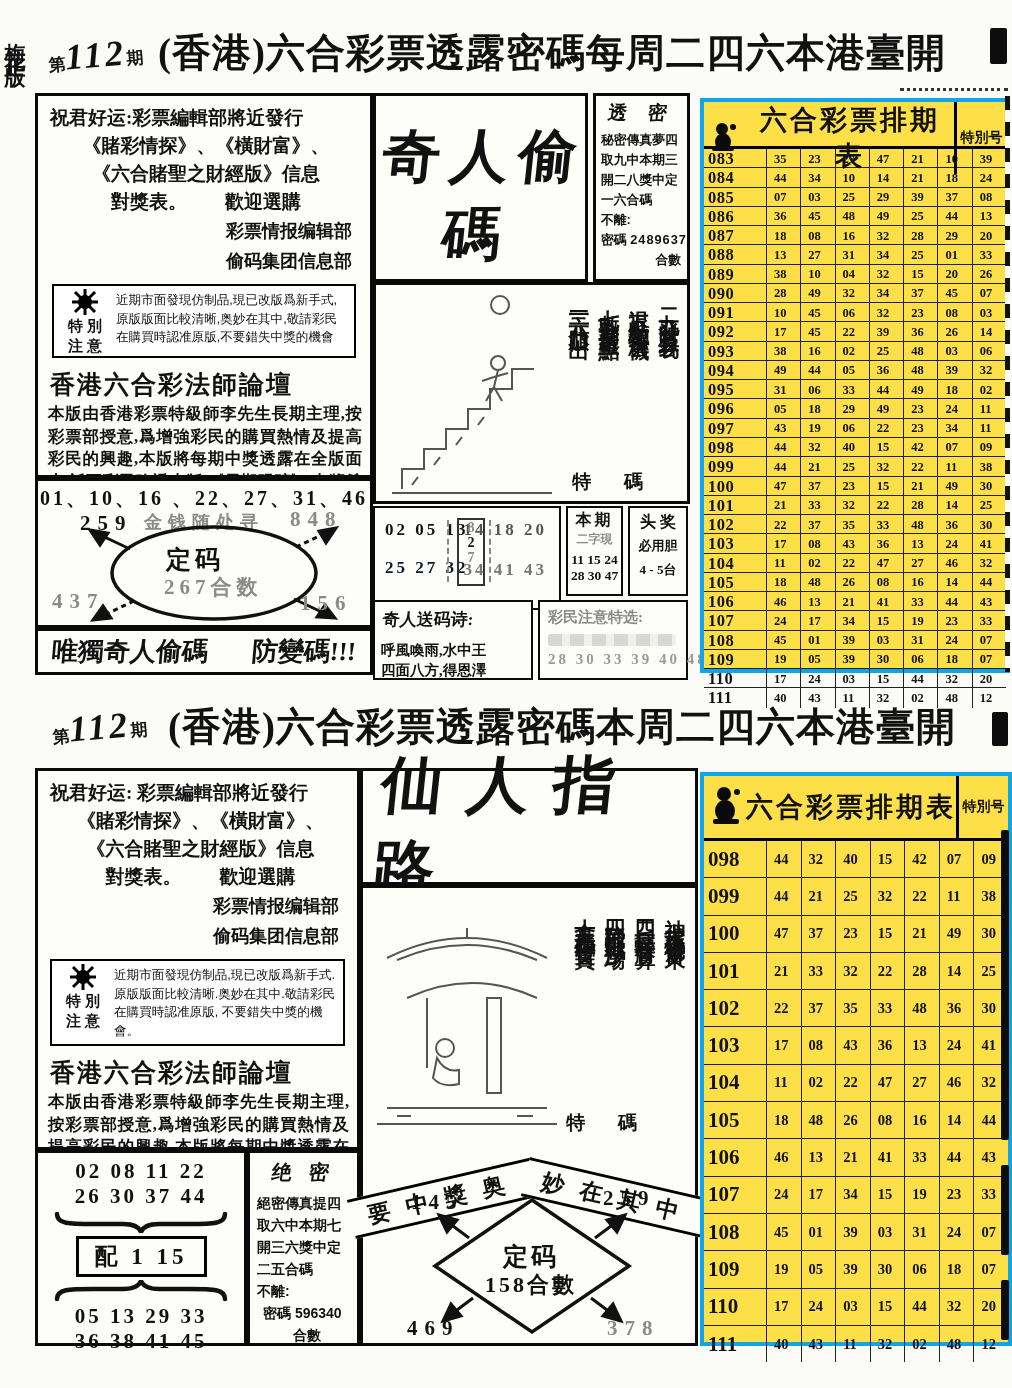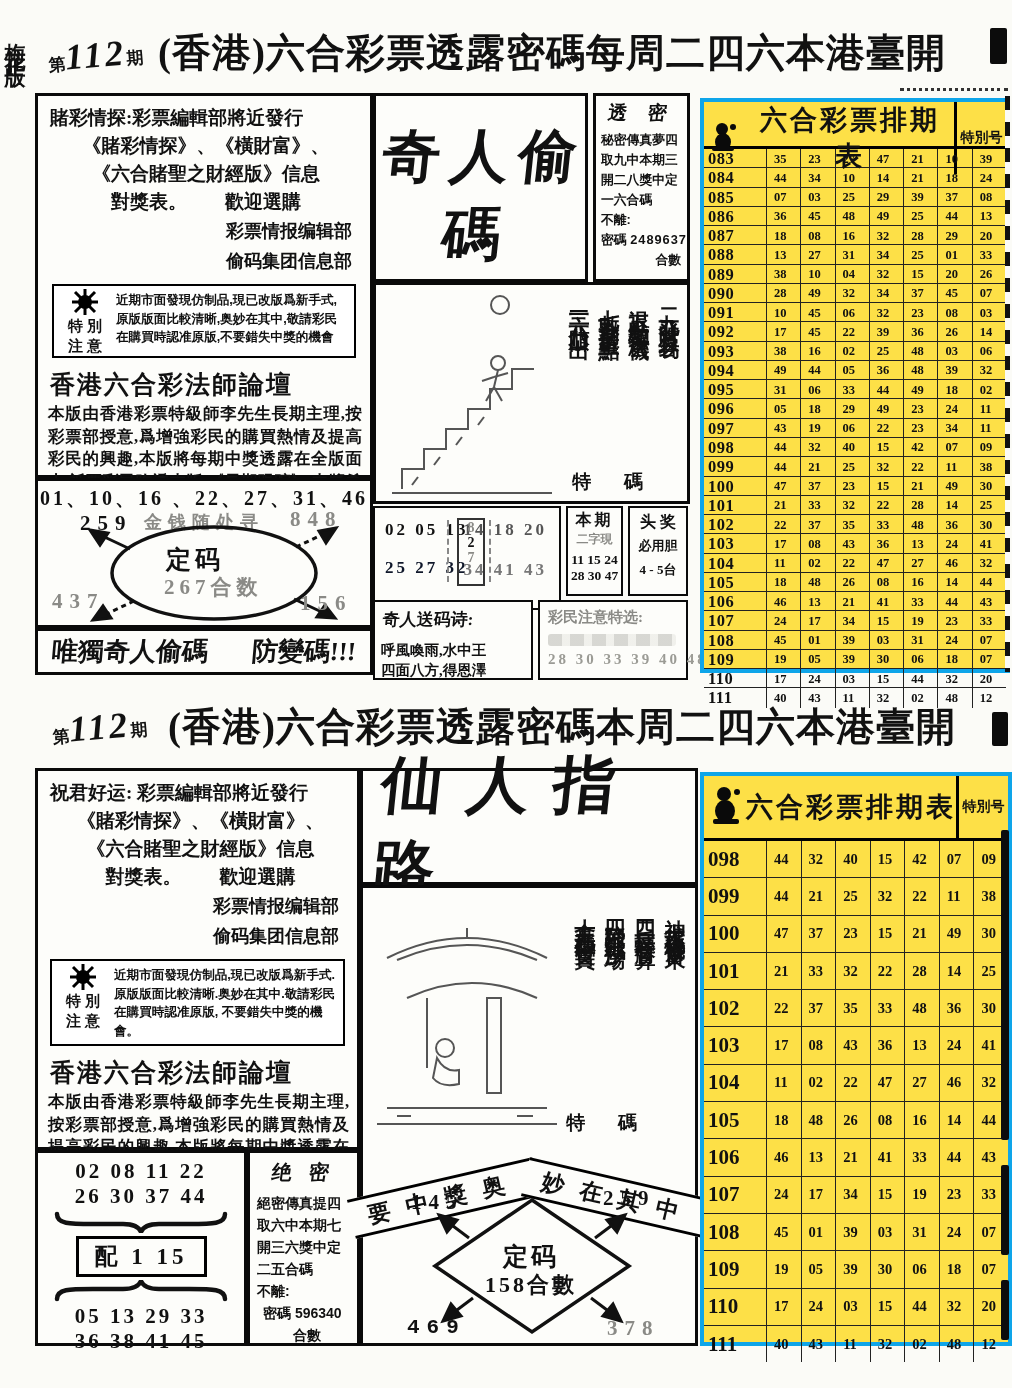--- a/index.html
+++ b/index.html
@@ -16,21 +16,21 @@
   .issue .sm{font-size:17px;}
   .issue .big{font-size:36px;font-style:italic;letter-spacing:3px;}
   .htitle{font-size:39px;font-weight:bold;letter-spacing:1px;white-space:nowrap;}
   
   .promo{font-size:19px;font-weight:bold;line-height:28px;}
   .sig{font-size:18px;font-weight:bold;text-align:right;padding-right:18px;line-height:30px;}
   
   .notice{display:flex;align-items:stretch;border:2px solid #000;background:#fff;}
   .notice .lab{width:62px;display:flex;flex-direction:column;align-items:center;justify-content:flex-start;
                font-family:"Liberation Sans","DejaVu Sans",sans-serif;font-weight:bold;font-size:15px;line-height:20px;padding-top:2px;}
-  .notice .txt{flex:1;font-family:"Liberation Sans","DejaVu Sans",sans-serif;font-weight:bold;
+  .notice .txt{flex:1;font-family:"Liberation Sans","DejaVu Sans",sans-serif;font-weight:normal;
                font-size:12.6px;line-height:18.5px;padding:5px 4px 4px 0;}
   .forum-h{font-size:25px;font-weight:bold;letter-spacing:2px;}
   .forum-b{font-size:16.5px;line-height:22.5px;text-align:justify;font-weight:bold;}
   
   .ptable{border:4px solid #0ea5e9;background:#fde047;box-sizing:border-box;}
   .thead{display:grid;grid-template-columns:42px 1fr 52px;border-bottom:3px solid #000;align-items:center;}
   .thead .ttl{font-size:27px;font-weight:bold;letter-spacing:3px;text-align:center;}
   .thead .spec{font-size:14px;font-weight:bold;line-height:1.15;border-left:3px solid #000;
                align-self:stretch;display:flex;align-items:center;justify-content:center;
                word-break:break-all;text-align:center;padding:1px;}
@@ -70,21 +70,21 @@
 
   <div class="abs issue" style="left:48px;top:34px;">
     <span class="sm">第</span><span class="big">112</span><span class="sm">期</span>
   </div>
   <div class="abs htitle" style="left:158px;top:26px;">(香港)六合彩票透露密碼每周二四六本港臺開</div>
   <div class="abs edge-mark" style="left:990px;top:28px;width:17px;height:36px;"></div>
   <div class="abs dotline" style="left:900px;top:88px;width:108px;height:0;"></div>
 
   <div class="abs box" style="left:35px;top:93px;width:338px;height:385px;">
     <div class="promo" style="padding:8px 8px 0 12px;">
-      <div>賭彩情探:彩票編輯部將近發行</div>
+      <div>祝君好运:彩票編輯部將近發行</div>
       <div class="center">《賭彩情探》、《橫財富》、</div>
       <div class="center">《六合賭聖之財經版》信息</div>
       <div class="center">對獎表。　　歡迎選購</div>
     </div>
     <div class="sig">彩票情报编辑部</div>
     <div class="sig">偷码集团信息部</div>
     <div class="notice" style="margin:8px 14px 0 14px;">
       <div class="lab">
         <svg width="28" height="28" viewBox="0 0 28 28">
           <circle cx="14" cy="14" r="7" fill="#000"></circle>
@@ -642,21 +642,21 @@
         <line x1="66" y1="110" x2="42" y2="128"></line>
           <polygon points="36,133 54,128 44,116"></polygon>
         <line x1="184" y1="110" x2="208" y2="128"></line>
           <polygon points="214,133 196,128 206,116"></polygon>
       </g>
     </svg>
     <div class="abs bold" style="left:140px;top:352px;font-size:25px;letter-spacing:3px;">定码</div>
     <div class="abs bold" style="left:122px;top:382px;font-size:22px;letter-spacing:3px;">158合數</div>
     <span class="abs corner-num" style="left:48px;top:302px;">145</span>
     <span class="abs corner-num" style="left:240px;top:298px;">259</span>
-    <span class="abs corner-num" style="left:44px;top:428px;font-family:Liberation Mono, monospace;">469</span>
+    <span class="abs corner-num" style="left:44px;top:428px;">469</span>
     <span class="abs corner-num faded" style="left:244px;top:428px;">378</span>
   </div>
 
   <div class="abs ptable t-bot" style="left:700px;top:772px;width:312px;height:574px;">
     <div class="thead" style="height:62px;">
       <svg width="34" height="44" viewBox="0 0 34 44" style="margin-left:5px;">
         <g fill="#0a0a0a">
           <circle cx="15" cy="9" r="7"></circle>
             <ellipse cx="16" cy="26" rx="10" ry="11"></ellipse>
           <circle cx="28" cy="7" r="3"></circle>

